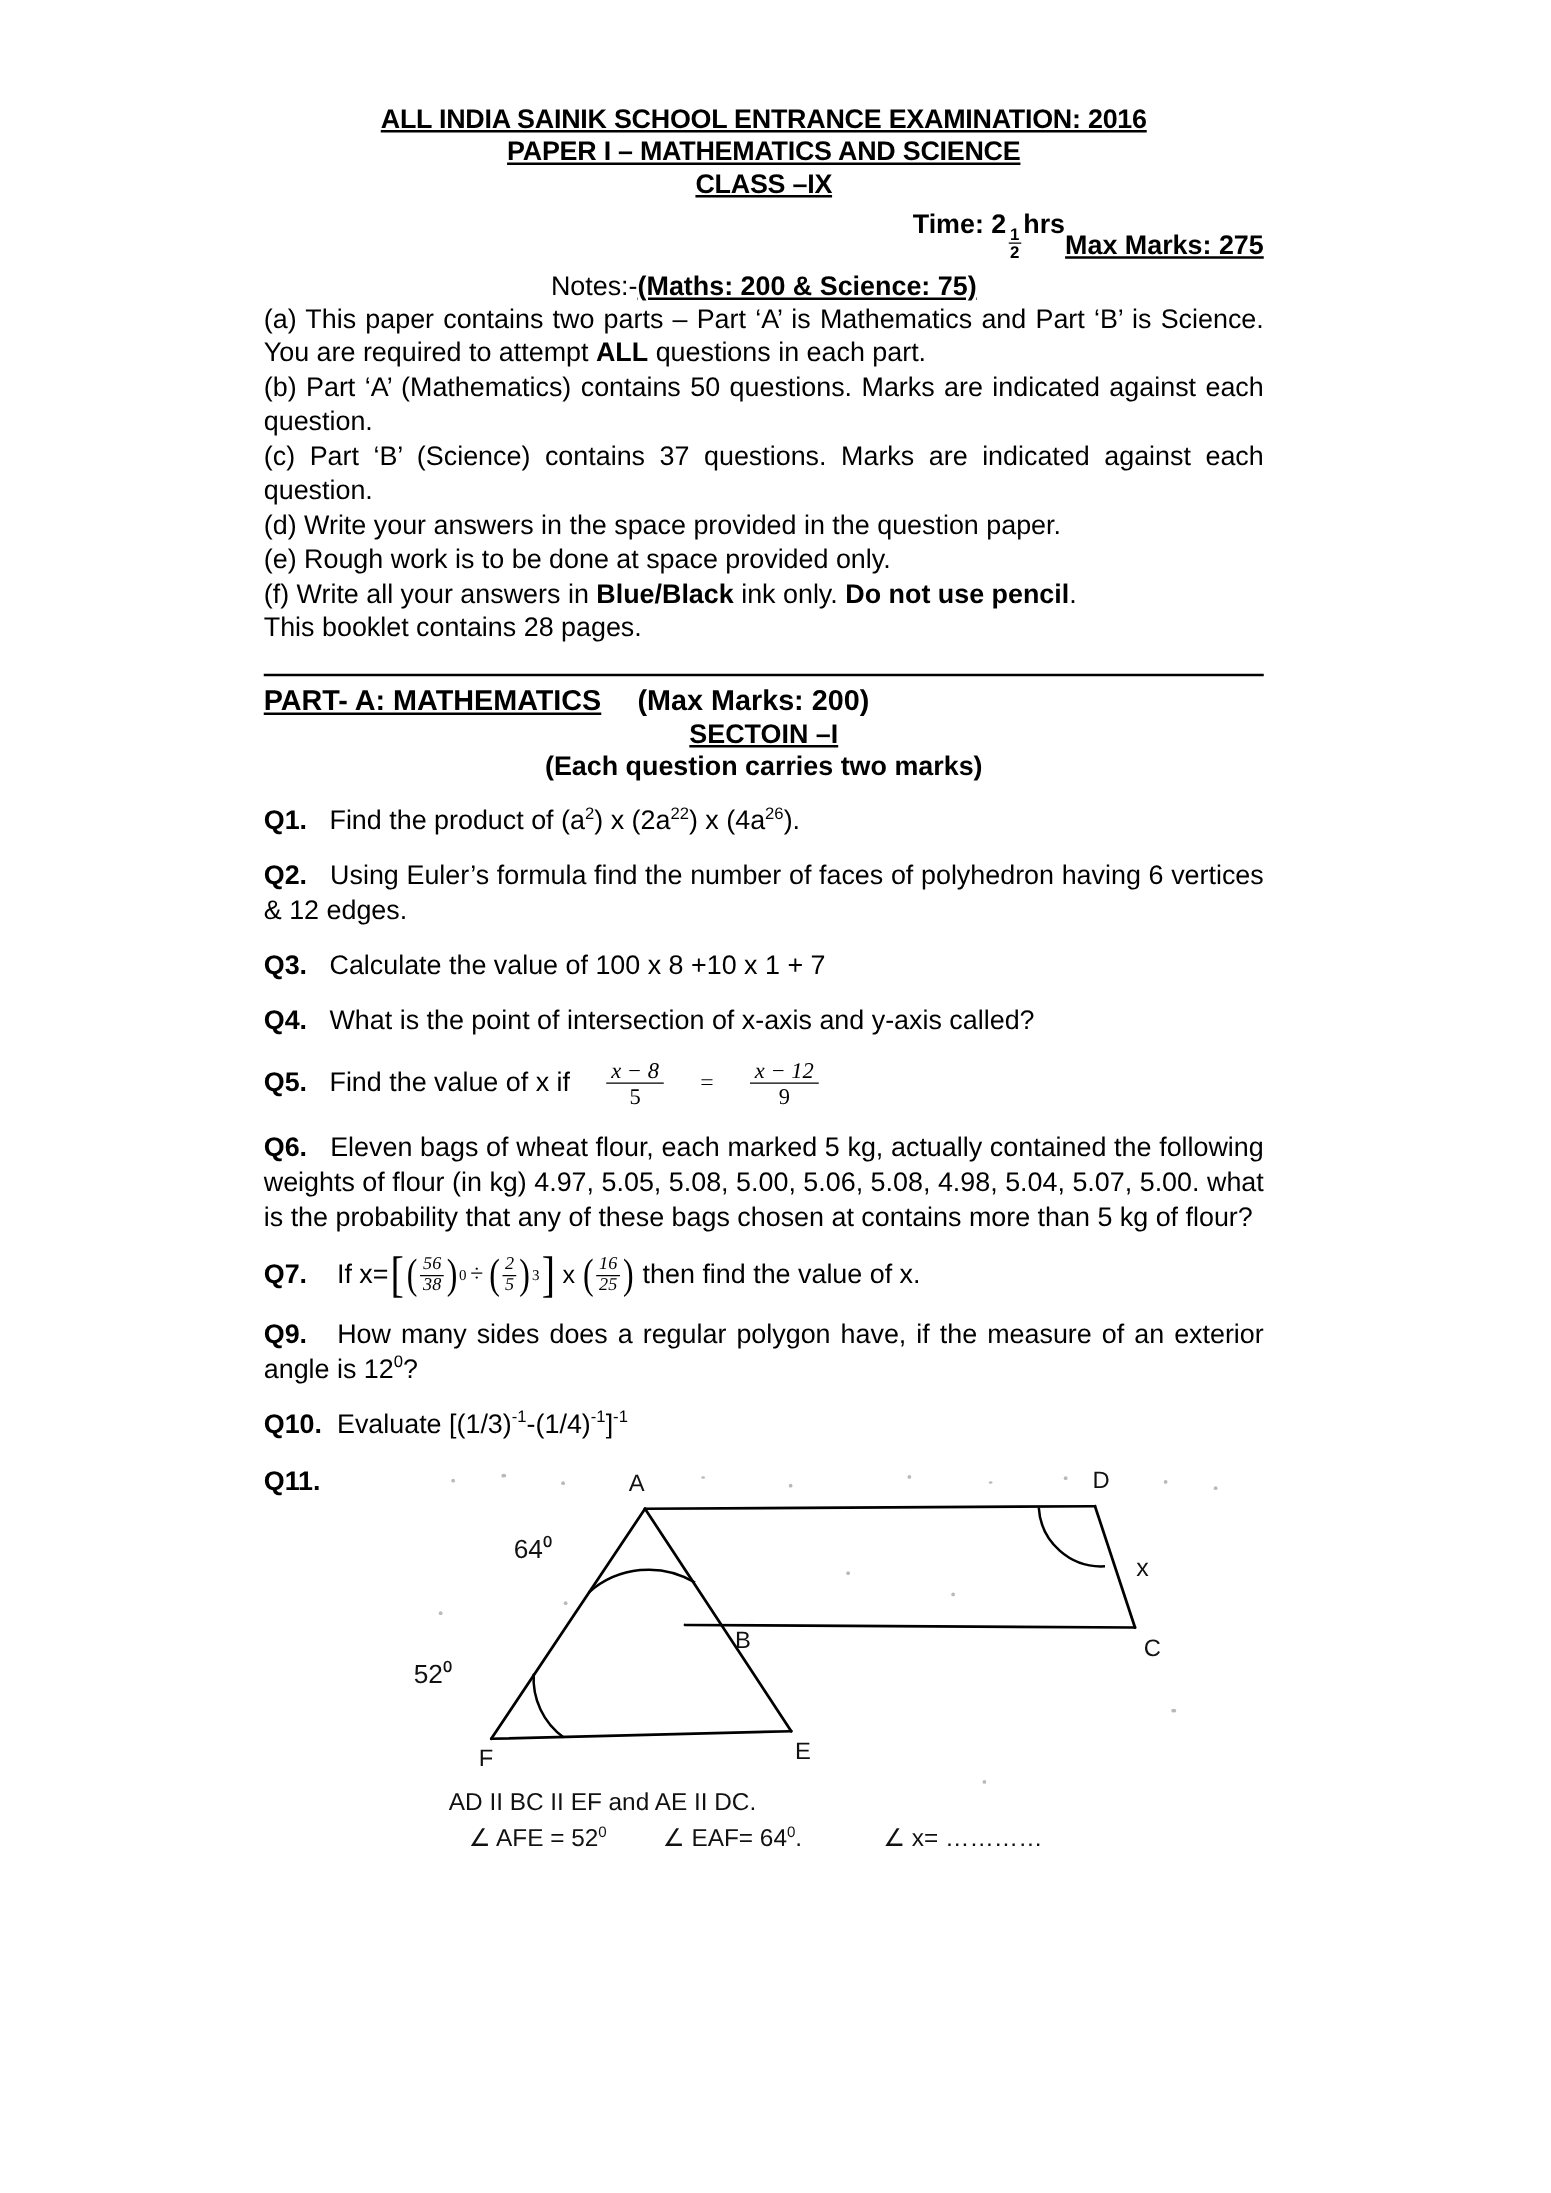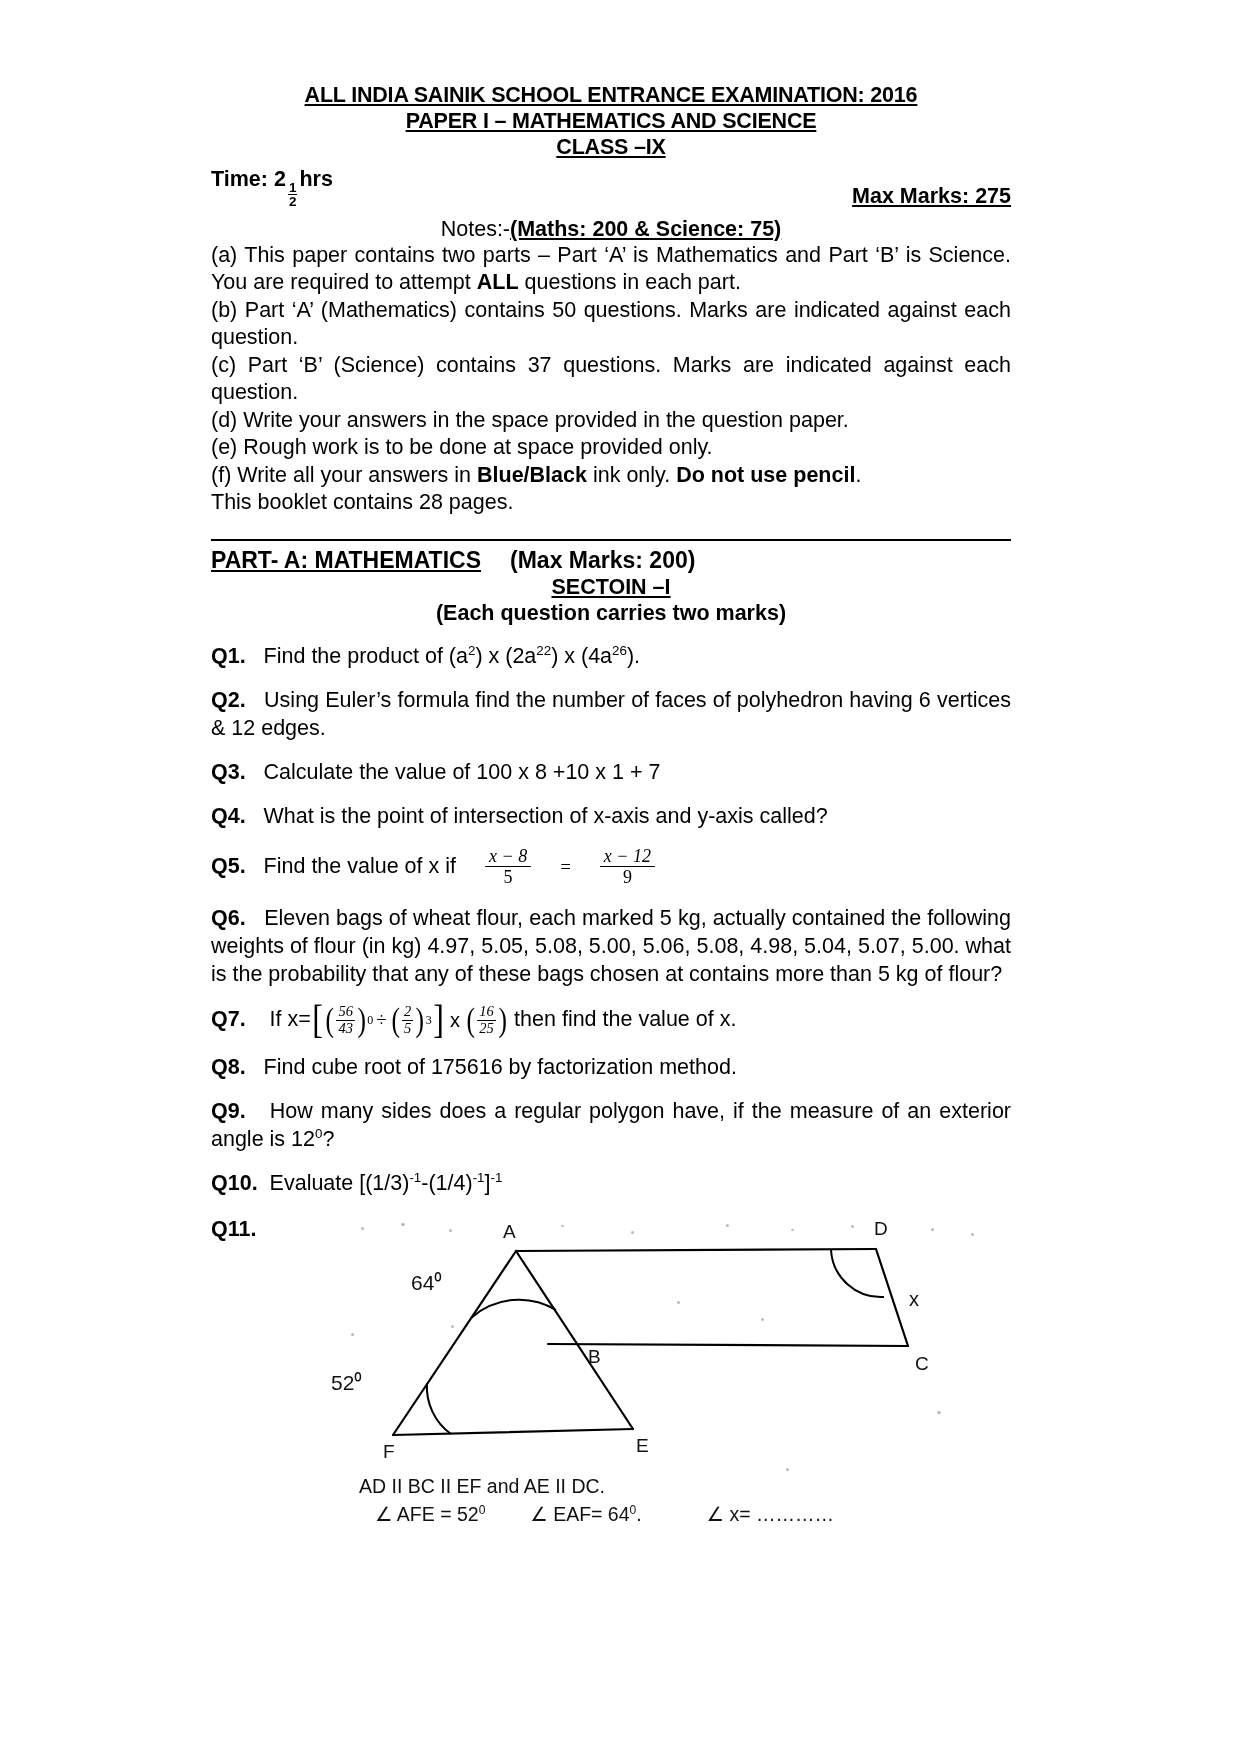--- a/index.html
+++ b/index.html
@@ -36,26 +36,25 @@
     font-weight: bold;
     font-size: 21.5px;
     letter-spacing: -0.2px;
     line-height: 26px;
     white-space: nowrap;
   }
   .hdr span.u { text-decoration: underline; }
 
   .rowline {
     display: flex;
-    justify-content: space-between;
+    justify-content: flex-end;
     align-items: flex-end;
     font-size: 21.5px;
     font-weight: bold;
     margin-top: 7px;
-    gap: 48px;
   }
   .rowline .left { white-space: nowrap; }
   .rowline .right { white-space: nowrap; text-decoration: underline; }
 
   .notesrow {
     display: flex;
     justify-content: center;
     align-items: flex-end;
     font-size: 21.5px;
     margin-top: 8px;
@@ -311,21 +310,21 @@
       <span class="qbody">Eleven bags of wheat flour, each marked 5 kg, actually contained the following weights of flour (in kg) 4.97, 5.05, 5.08, 5.00, 5.06, 5.08, 4.98, 5.04, 5.07, 5.00. what is the probability that any of these bags chosen at contains more than 5 kg of flour?</span>
     </div>
 
     <div class="q">
       <span class="qno">Q7.</span>&nbsp;&nbsp;&nbsp;
       <span class="qbody"><span>If x=</span><span class="q7expr">
             <span class="bigbr">[</span>
             <span class="paren">(</span>
             <span class="smfrac">
               <span class="num">56</span>
-              <span class="den">43</span>
+              <span class="den">38</span>
             </span>
             <span class="paren">)</span>
             <span class="expsup">0</span>
             <span class="opdiv">÷</span>
             <span class="paren">(</span>
             <span class="smfrac">
               <span class="num">2</span>
               <span class="den">5</span>
             </span>
             <span class="paren">)</span>
@@ -334,24 +333,20 @@
             <span class="opx">x</span>
             <span class="paren">(</span>
             <span class="smfrac">
               <span class="num">16</span>
               <span class="den">25</span>
             </span>
             <span class="paren">)</span>
           </span>&nbsp;<span>then find the value of x.</span></span>
     </div>
 
-    <div class="q">
-      <span class="qno">Q8.</span>&nbsp;&nbsp;
-      <span class="qbody">Find cube root of 175616 by factorization method.</span>
-    </div>
 
     <div class="q">
       <span class="qno">Q9.</span>&nbsp;&nbsp;
       <span class="qbody"><span>How many sides does a regular polygon have, if the measure of an exterior angle is 12</span><sup>0</sup><span>?</span></span>
     </div>
 
     <div class="q">
       <span class="qno">Q10.</span>&nbsp;
       <span class="qbody"><span>Evaluate [(1/3)</span><sup>-1</sup><span>-(1/4)</span><sup>-1</sup><span>]</span><sup>-1</sup></span>
     </div>

